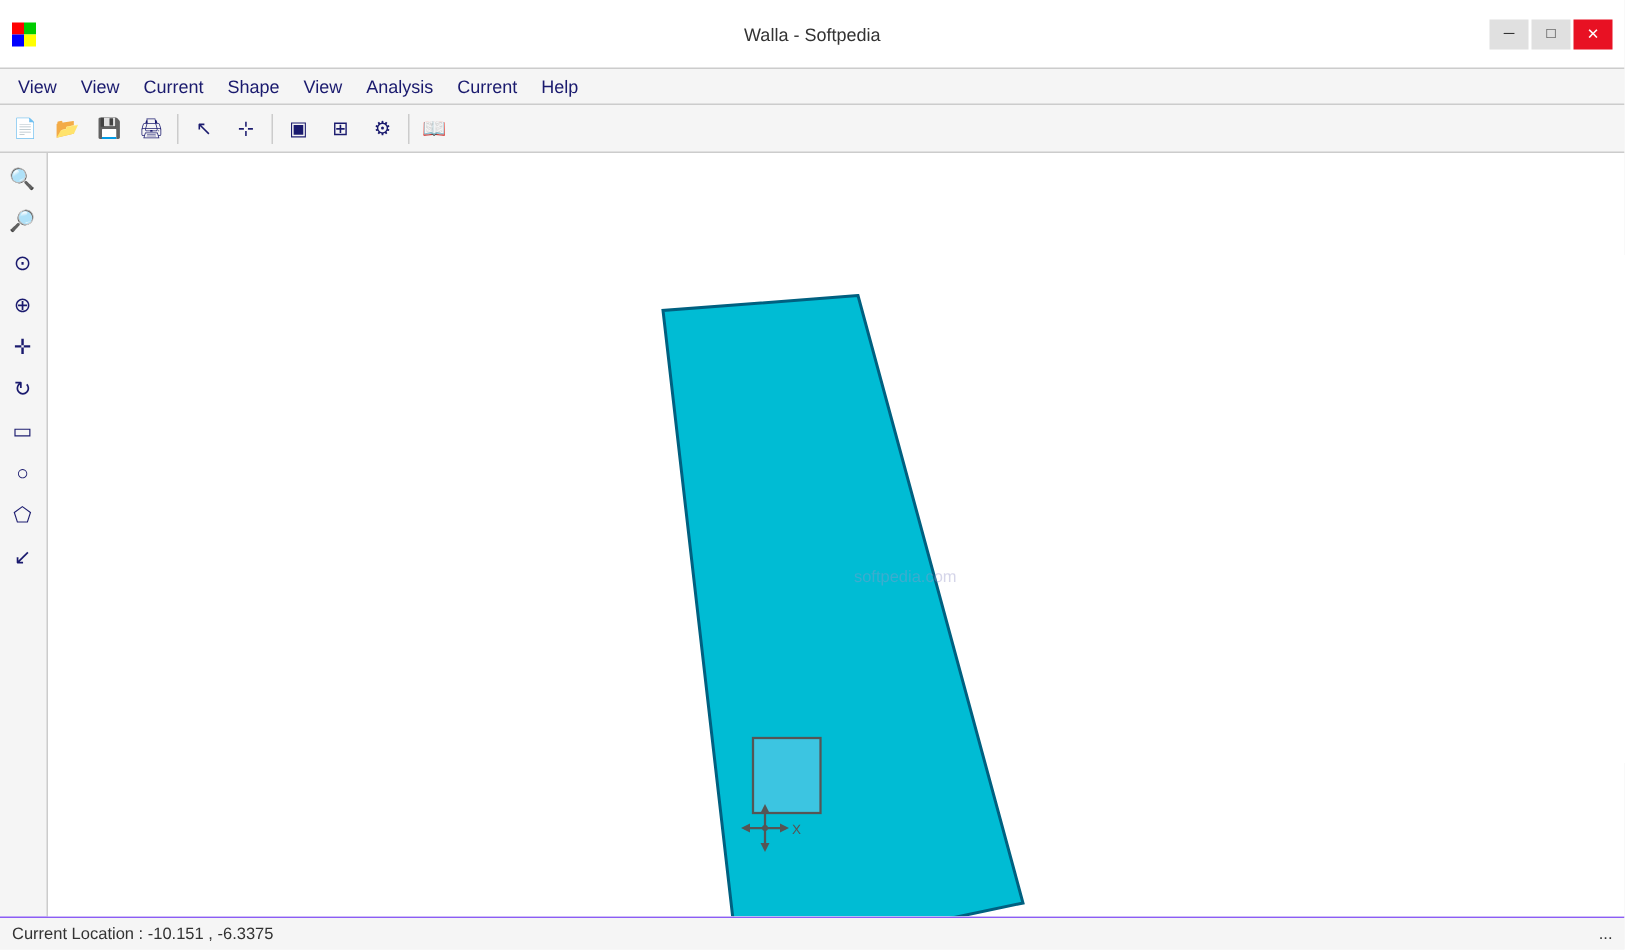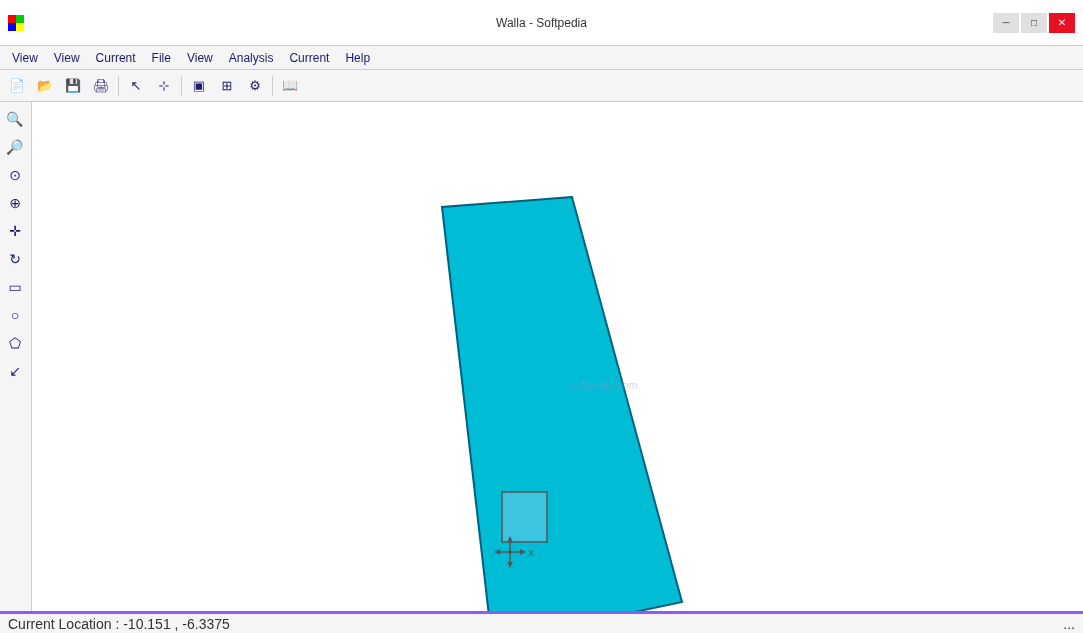--- a/index.html
+++ b/index.html
@@ -185,25 +185,25 @@
       color: rgba(150,150,200,0.4);
       pointer-events: none;
       user-select: none;
       margin-left: 46px;
     }
 
     
     #status-bar {
       height: 22px;
       background: #f5f5f5;
-      border-top: 3px solid #8b5cf6;
+      border-top: 1px solid #8b5cf6;
       display: flex;
       align-items: center;
       padding: 0 8px;
-      font-size: 14px;
+      font-size: 11px;
       color: #333;
       justify-content: space-between;
     }
   </style>
 </head>
 <body>
 
 <div id="title-bar">
   <div id="title-bar-left">
     <div id="app-icon">
@@ -218,21 +218,21 @@
     <button class="win-btn">─</button>
     <button class="win-btn">□</button>
     <button class="win-btn close">✕</button>
   </div>
 </div>
 
 <div id="menu-bar">
 <div class="menu-item">View</div>
     <div class="menu-item">View</div>
     <div class="menu-item">Current</div>
-    <div class="menu-item">File</div>
+    <div class="menu-item">Shape</div>
     <div class="menu-item">View</div>
     <div class="menu-item">Analysis</div>
     <div class="menu-item">Current</div>
     <div class="menu-item">Help</div>
   </div>
 
 <div id="toolbar">
 <button class="toolbar-btn" title="New">📄</button>
     <button class="toolbar-btn" title="Open">📂</button>
     <button class="toolbar-btn" title="Save">💾</button>

